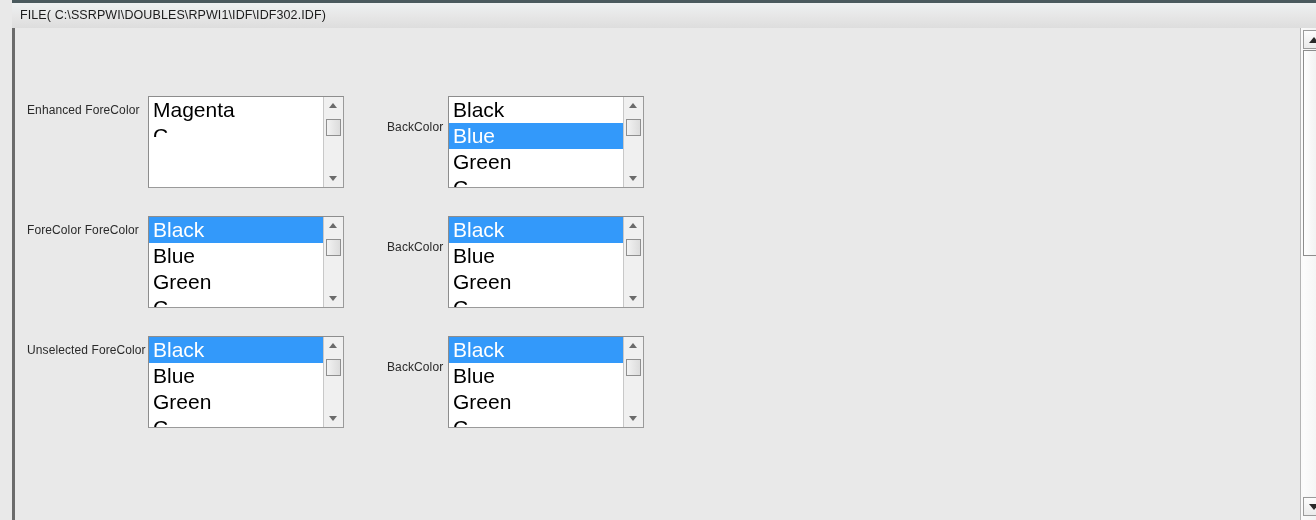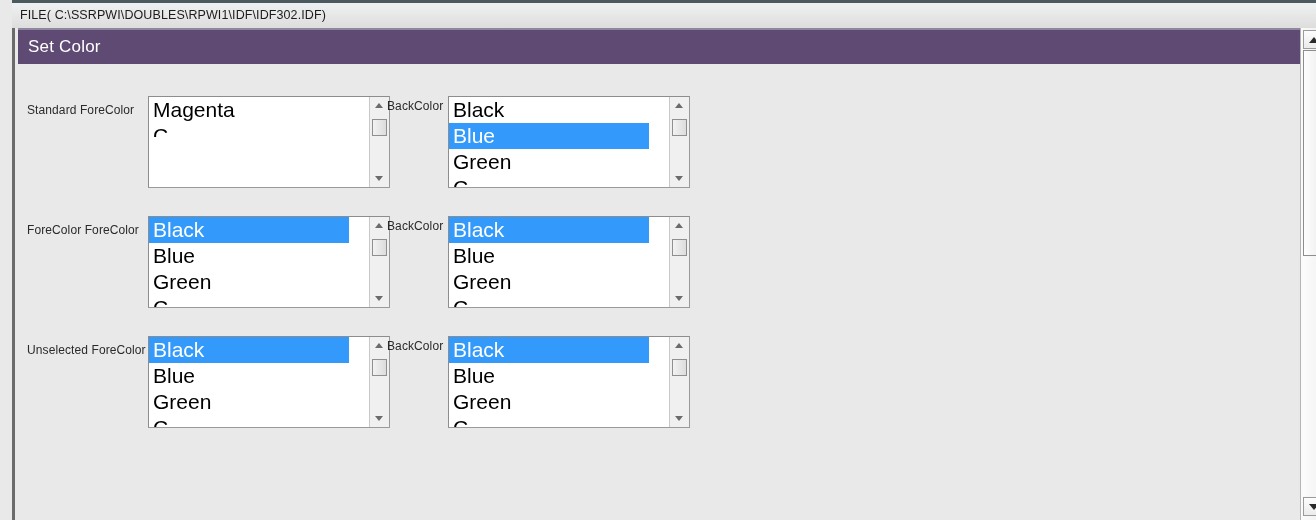--- a/index.html
+++ b/index.html
@@ -92,27 +92,27 @@
   .row.r2 { top: 272px; }
 
   .field-label {
     position: absolute;
     font-size: 12px;
     color: #2a2a2a;
     white-space: nowrap;
     letter-spacing: 0.1px;
   }
   .label-fore { left: 9px; top: 7px; }
-  .label-back { left: 369px; top: 3px; }
+  .label-back { left: 369px; top: 24px; }
 
   
   .listbox {
     position: absolute;
     box-sizing: border-box;
-    width: 242px;
+    width: 196px;
     height: 92px;
     background: #ffffff;
     border: 1px solid #9a9a9a;
     border-top-color: #8d8d8d;
     border-left-color: #8d8d8d;
     overflow: hidden;
   }
   .listbox.fore { left: 130px; top: 0px; }
   .listbox.back { left: 430px; top: 0px; }
 
@@ -244,28 +244,25 @@
 <body>
 
 <div id="app">
 
   <div id="filebar">
     <div class="path">FILE( C:\SSRPWI\DOUBLES\RPWI1\IDF\IDF302.IDF)</div>
   </div>
 
   <div id="window">
 
-    <div id="titlestrip">
-      <div class="title">Set Color</div>
-    </div>
 
     <div id="form">
 
       <div class="row r0">
-        <div class="field-label label-fore">Standard ForeColor</div>
+        <div class="field-label label-fore">Enhanced ForeColor</div>
 
         <div class="listbox fore">
           <div class="lb-inner">
             <div class="lb-item">Magenta</div>
             <div class="lb-item partial">C</div>
           </div>
           <div class="lb-scroll">
             <div class="lb-arrow up">
                 <span class="tri"></span>
               </div>

